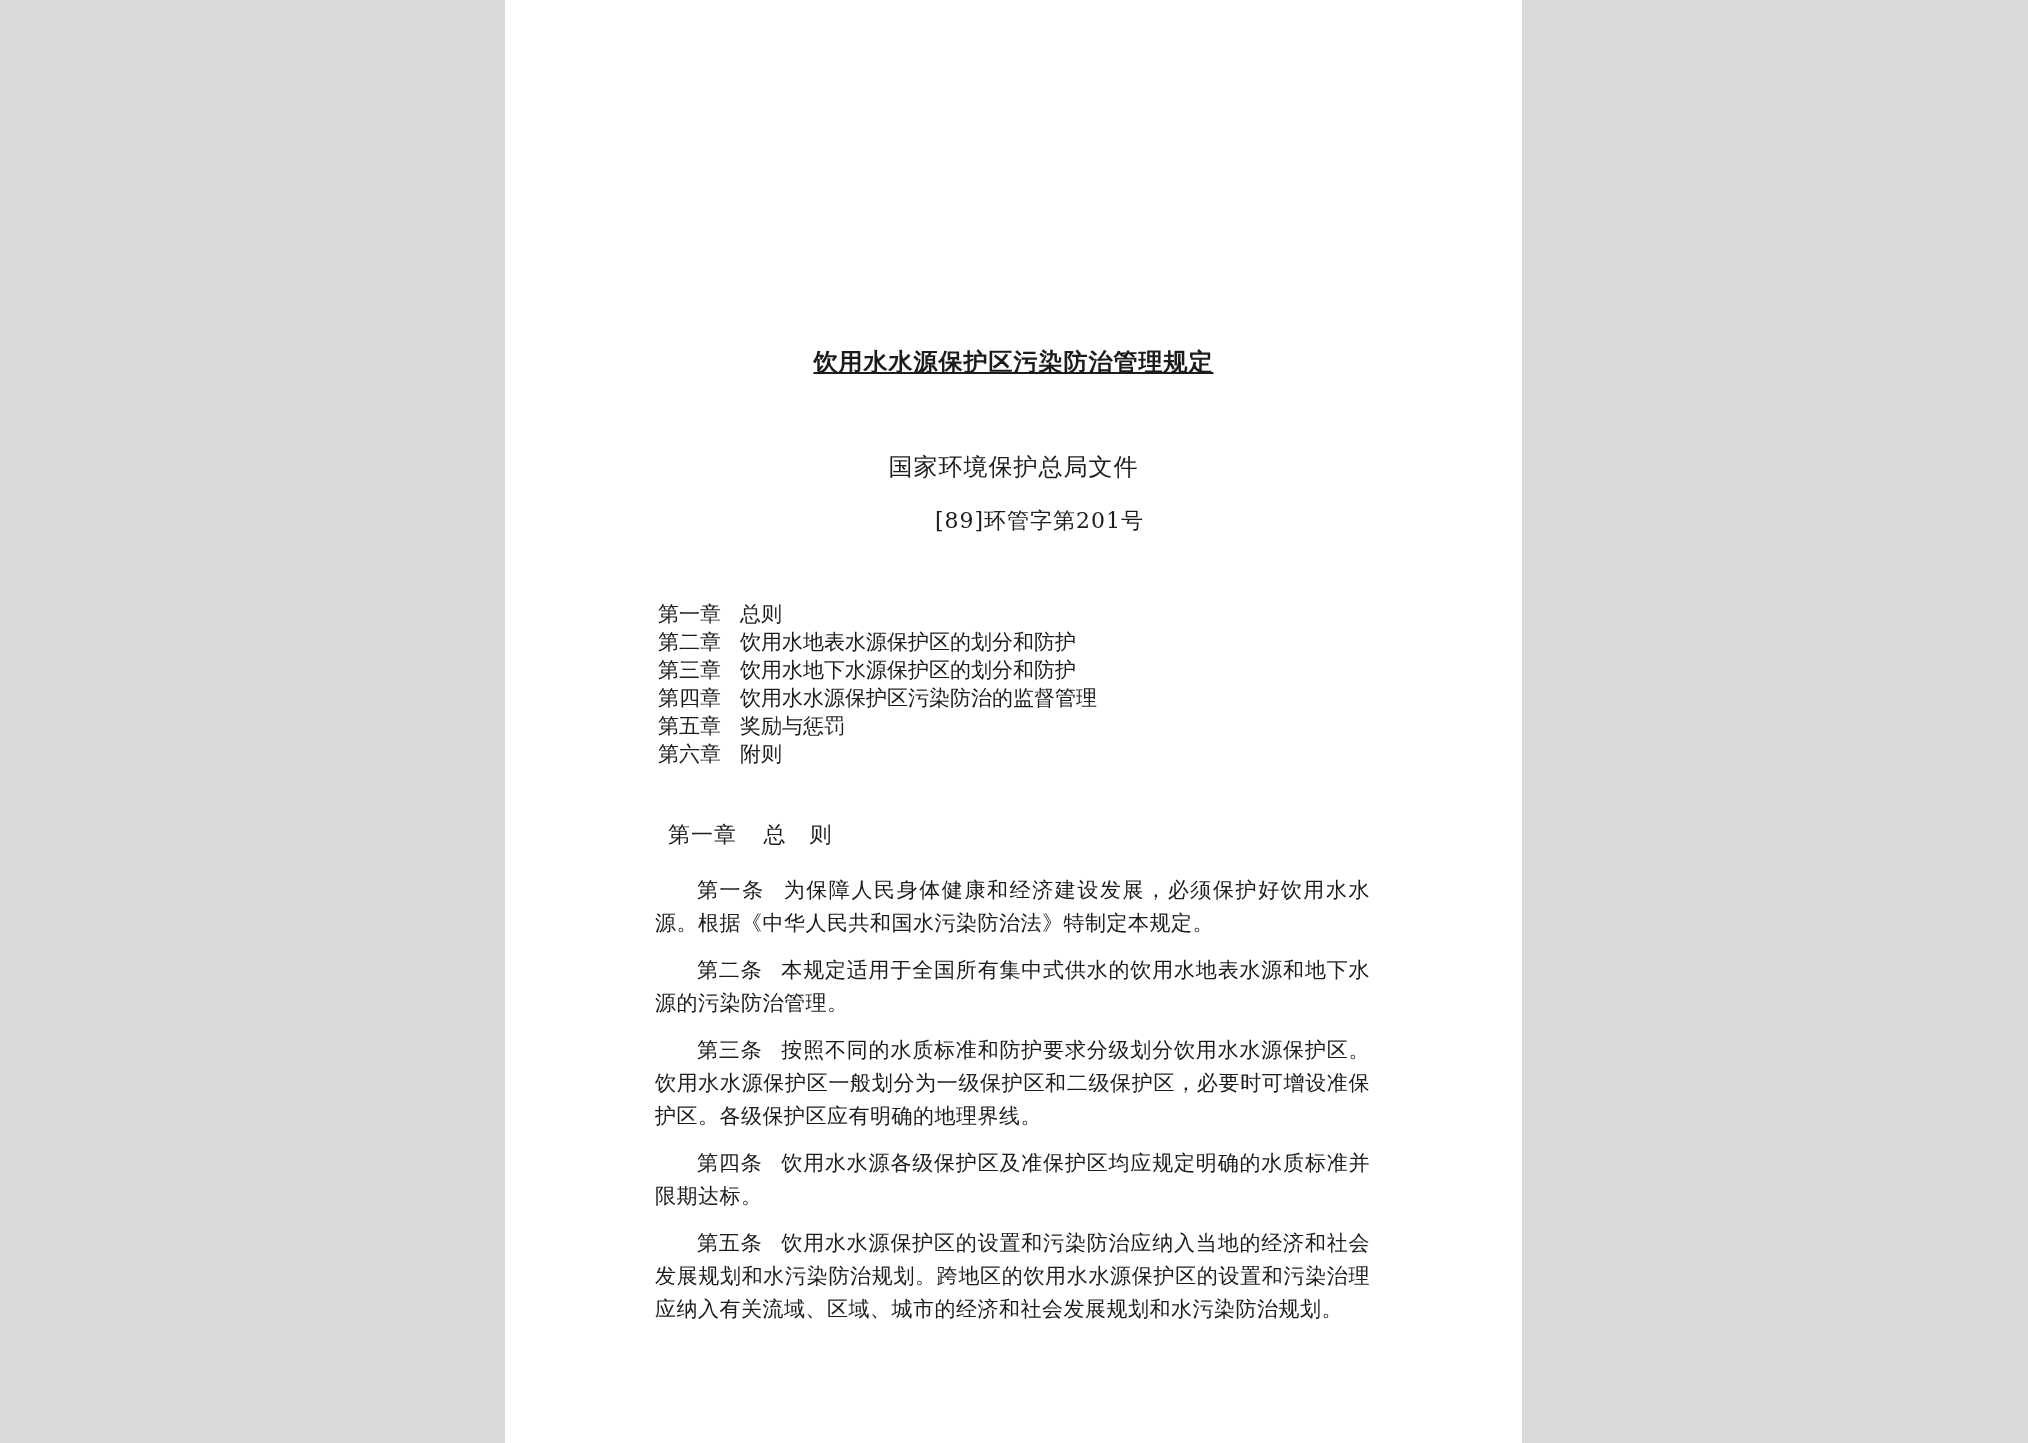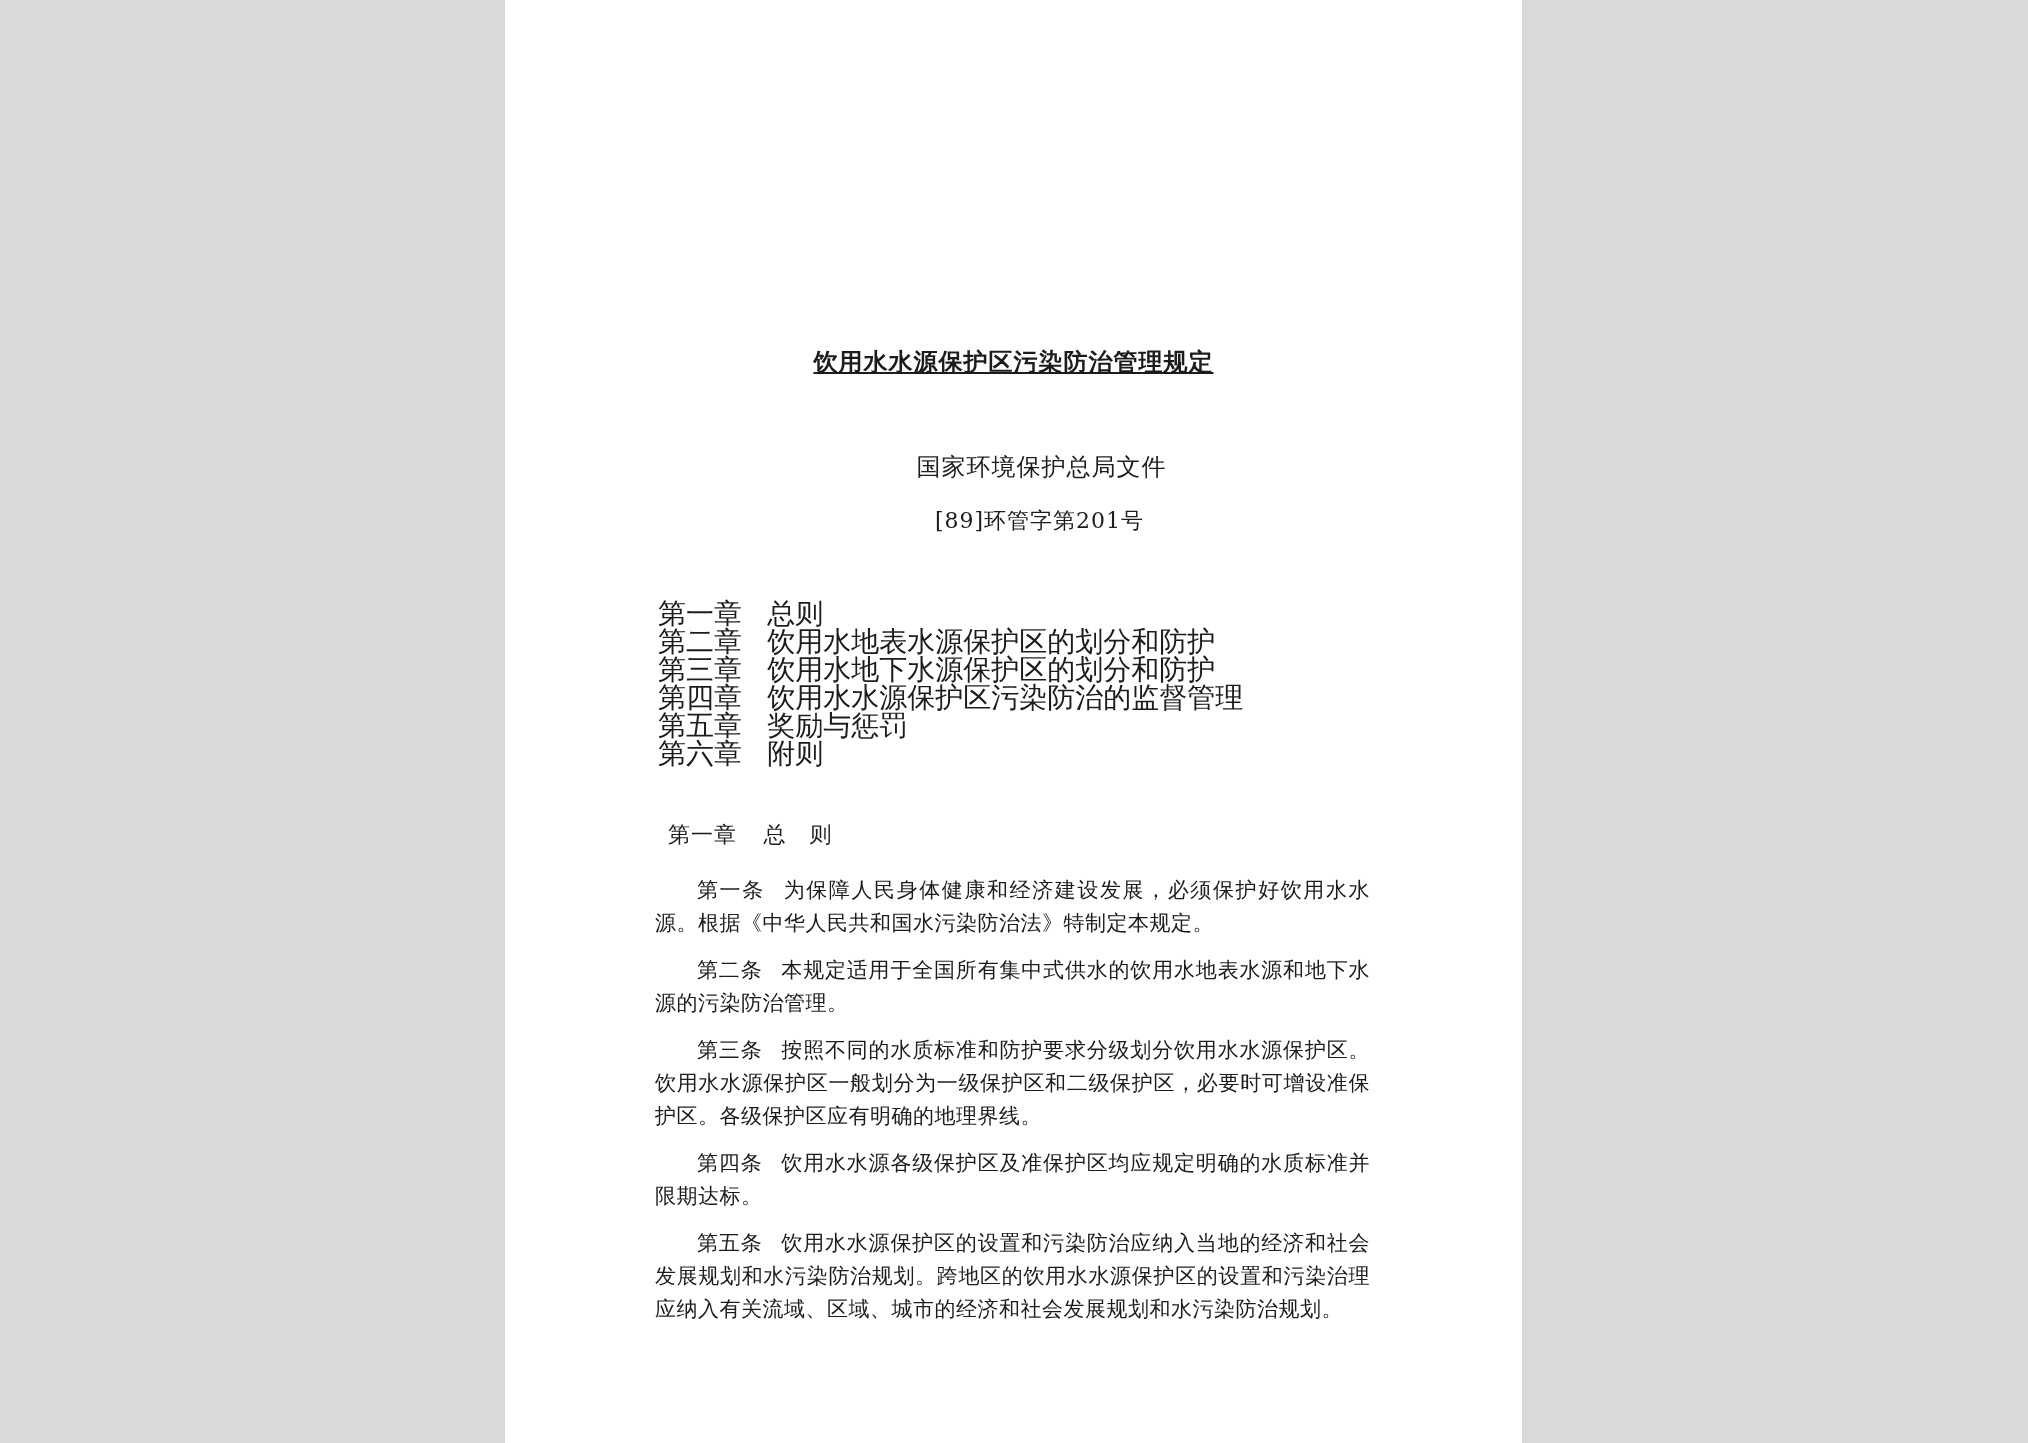--- a/index.html
+++ b/index.html
@@ -33,38 +33,37 @@
     text-decoration: underline;
   }
   .issuer-line {
     position: absolute;
     top: 451px;
     left: 0;
     width: 100%;
     text-align: center;
     font-size: 24px;
     letter-spacing: 1px;
-    padding-left: 28px;
   }
   .doc-number {
     position: absolute;
     top: 506px;
     left: 0;
     width: 100%;
     text-align: center;
     font-size: 22px;
     letter-spacing: 1px;
     margin-left: 26px;
   }
   .toc {
     position: absolute;
     top: 600px;
     left: 153px;
     right: 140px;
-    font-size: 28px;
+    font-size: 21px;
     line-height: 28px;
   }
   .toc-entry { white-space: nowrap; }
   .toc-chapter { display: inline-block; margin-right: 0.9em; }
   .chapter-heading {
     position: absolute;
     top: 812px;
     left: 155px;
     margin: 8px;
     font-size: 22px;

